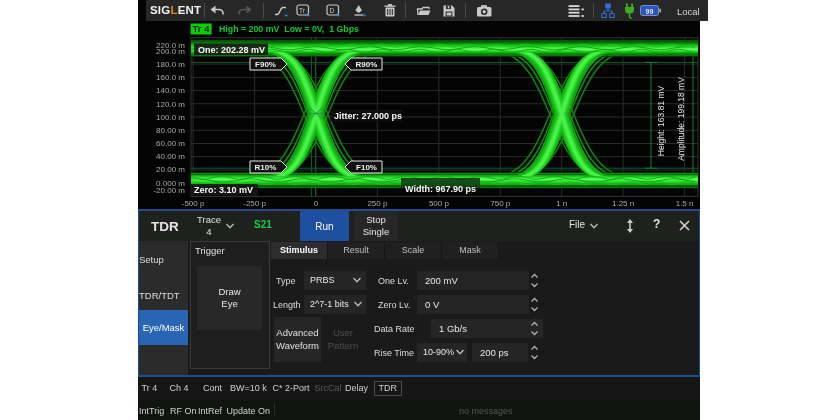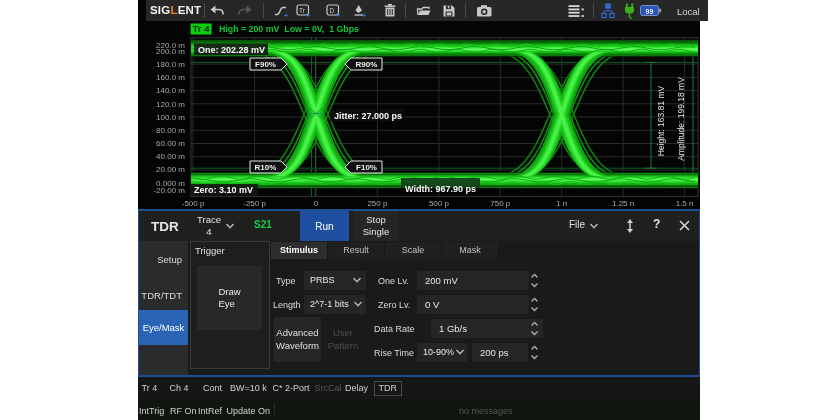--- a/index.html
+++ b/index.html
@@ -6,24 +6,24 @@
 .abs{position:absolute}
 #tb{position:absolute;left:8px;top:0;width:562px;height:21px;background:#272727}
 .sep{position:absolute;top:3px;width:1px;height:15px;background:#4a4a4a}
 #logo{position:absolute;left:4px;top:4px;font-size:11.5px;font-weight:bold;color:#f2f2f2;letter-spacing:0.2px}
 #logo i{color:#e8820c;font-style:normal}
 .loc{position:absolute;left:531px;top:5.5px;font-size:9.5px;color:#d8d8d8}
 #panel{position:absolute;left:0;top:209px;width:562px;height:168px;background:#1a1a1a;border:1px solid #1c4b8f;border-top:2px solid #1d4e94;border-bottom:2px solid #1d4e94}
 #ptop{position:absolute;left:0;top:0;width:560px;height:30px;background:#1e211e}
 .w{color:#e4e4e4}
 #sbar{position:absolute;left:0;top:30px;width:49px;height:134px;background:#2b2b2b}
-.sbtn{position:absolute;left:0;width:43px;text-align:right;font-size:9.5px;color:#dcdcdc}
+.sbtn{position:absolute;left:0;width:43px;text-align:left;font-size:9.5px;color:#dcdcdc}
 #eyem{position:absolute;left:0;top:69px;width:49px;height:35px;background:#2a64b4;color:#fff;font-size:9.5px;display:flex;align-items:center;justify-content:center}
 #trigbox{position:absolute;left:51px;top:30px;width:80px;height:128px;background:#1e1e1e;border:1px solid #3a3a3a}
-#draweye{position:absolute;left:6px;top:24px;width:65px;height:64px;background:#282828;color:#e8e8e8;font-size:9.5px;display:flex;align-items:center;justify-content:center;text-align:left;line-height:1.25}
+#draweye{position:absolute;left:6px;top:24px;width:65px;height:64px;background:#282828;color:#e8e8e8;font-size:9.5px;display:flex;align-items:center;justify-content:center;text-align:center;line-height:1.25}
 .tabs{position:absolute;left:132px;top:30.5px;height:17px;background:#202020;display:flex}
 .tab{width:57px;text-align:center;font-size:9px;color:#c0c0c0;line-height:17px;border-right:1px solid #161616}
 .tab.on{background:#2d2d2d;color:#fff;font-weight:bold}
 .lbl{position:absolute;font-size:9px;color:#dcdcdc}
 .fld{position:absolute;background:#252525;color:#e8e8e8;font-size:9.5px;line-height:19px;padding-left:8px;width:112px;height:19px}
 .dd{position:absolute;background:#252525;color:#e8e8e8;font-size:9px;line-height:19px;padding-left:6px;height:19px}
 .btn2{position:absolute;background:#262626;color:#e0e0e0;font-size:9.5px;display:flex;align-items:center;justify-content:center;text-align:center;line-height:1.3}
 #sb1{position:absolute;left:0;top:377px;width:562px;height:22px;background:#161616;font-size:9px;color:#d0d0d0}
 #sb2{position:absolute;left:0;top:399px;width:562px;height:21px;background:#10150f;font-size:9px;color:#d0d0d0}
 .si{position:absolute;top:6px}

